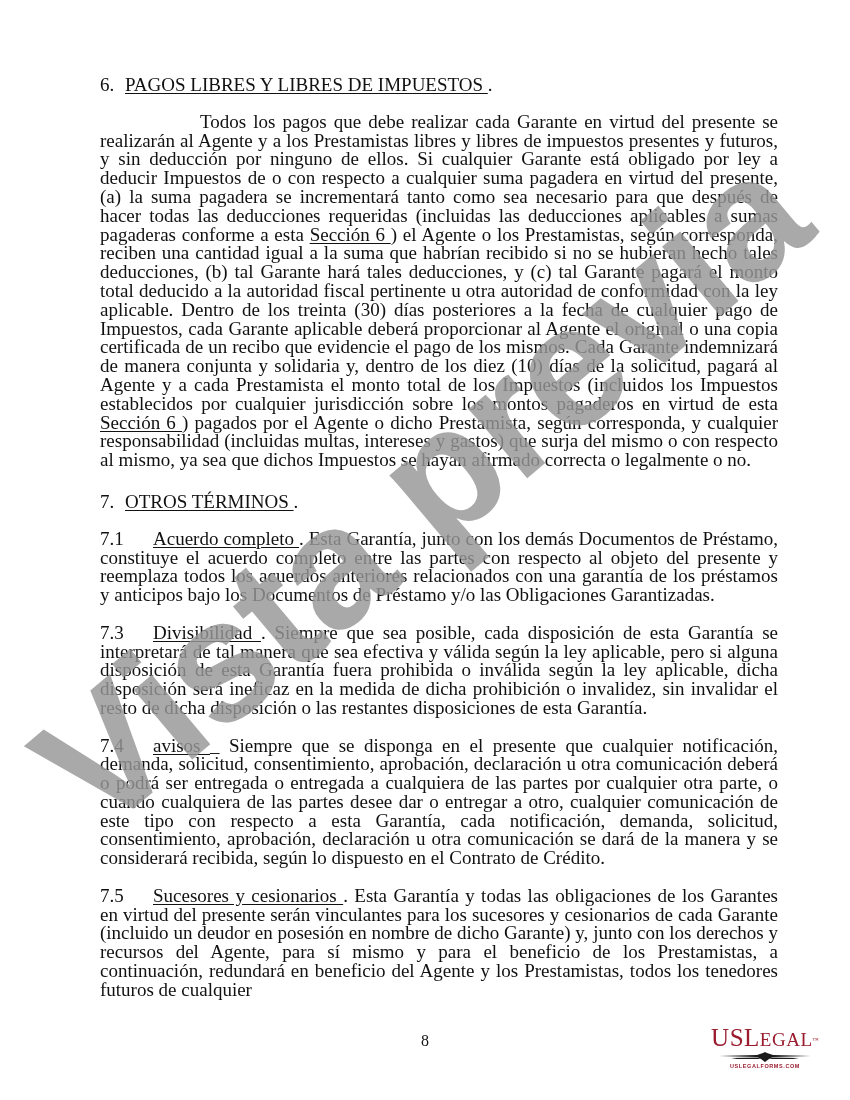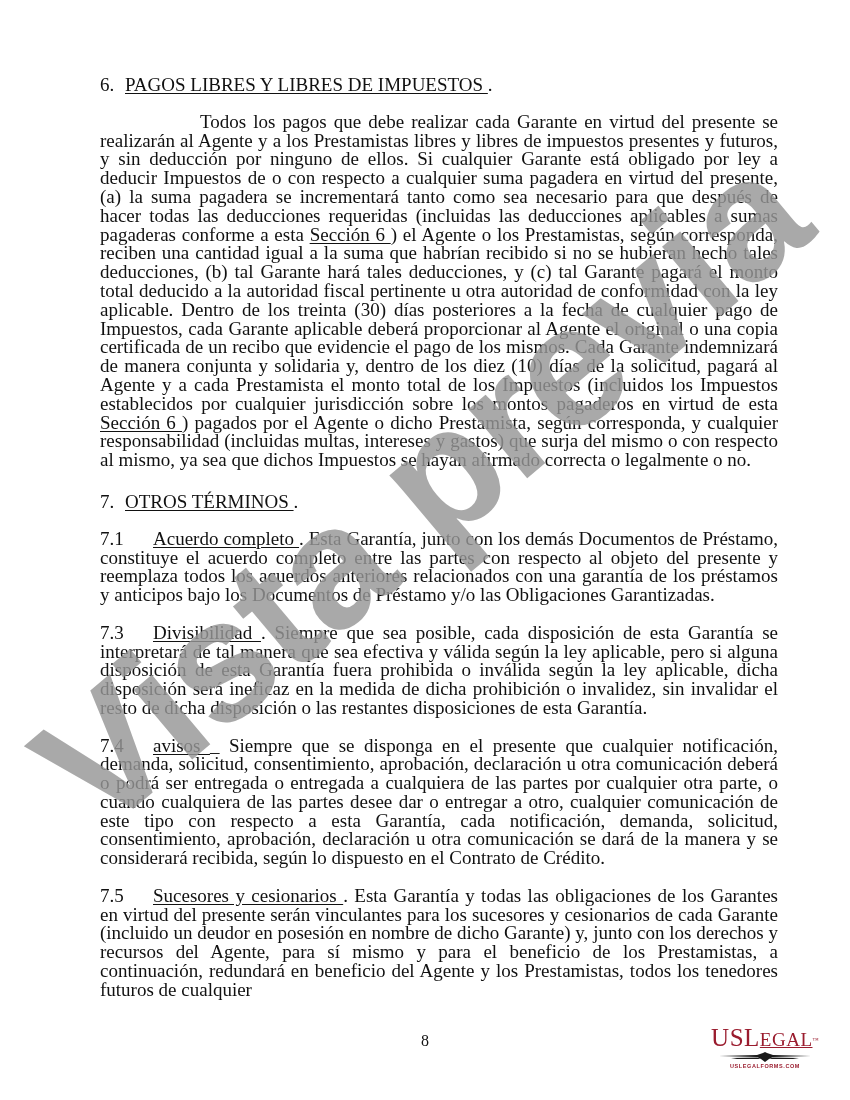--- a/index.html
+++ b/index.html
@@ -23,21 +23,21 @@
     position: absolute; left: 0; width: 850px; top: 1032px; text-align: center;
     font-size: 16px;
   }
   .logo {
     position: absolute; left: 706px; top: 1026px; width: 118px; height: 46px; text-align: center;
   }
   .logo .brand {
     font-family: "Liberation Serif", serif; color: #9a1c2e; font-size: 25px; line-height: 24px;
     letter-spacing: 0.5px;
   }
-  .logo .brand .small { font-size: 19px; text-decoration: underline; }
+  .logo .brand .small { font-size: 19px; }
   .logo .tm { font-size: 6px; vertical-align: top; position: relative; top: 2px; }
   .logo .eagle { display: block; margin: 0 auto; }
   .logo .url {
     font-family: "Liberation Sans", sans-serif; color: #9a1c2e; font-size: 5.5px; letter-spacing: 0.6px;
     font-weight: bold; margin-top: 1px;
   }
   .watermark {
     position: absolute; left: 420px; top: 490px; transform: translate(-50%, -50%) rotate(-40deg);
     font-family: "Liberation Sans", "DejaVu Sans", sans-serif; font-weight: bold;
     font-size: 172px; line-height: 172px; color: rgba(150,150,150,0.82); white-space: nowrap;

